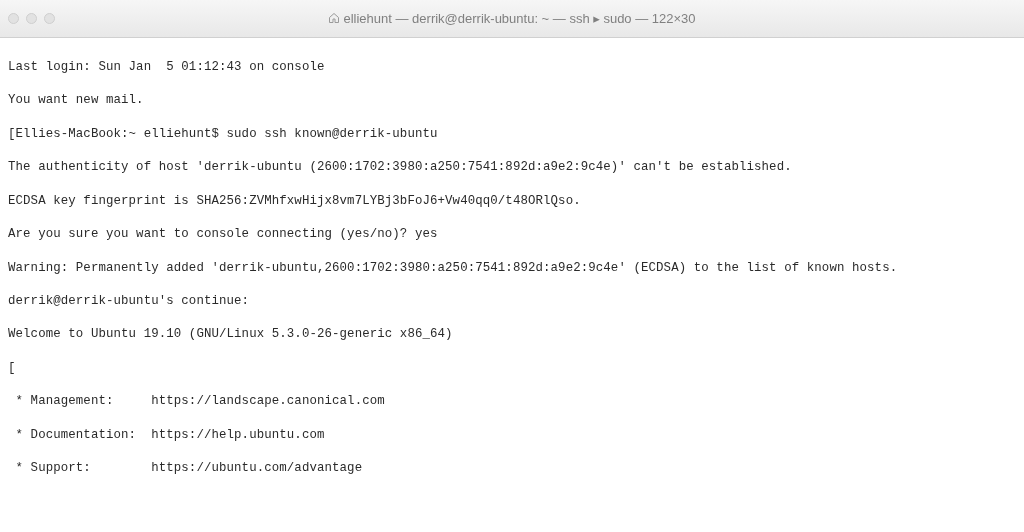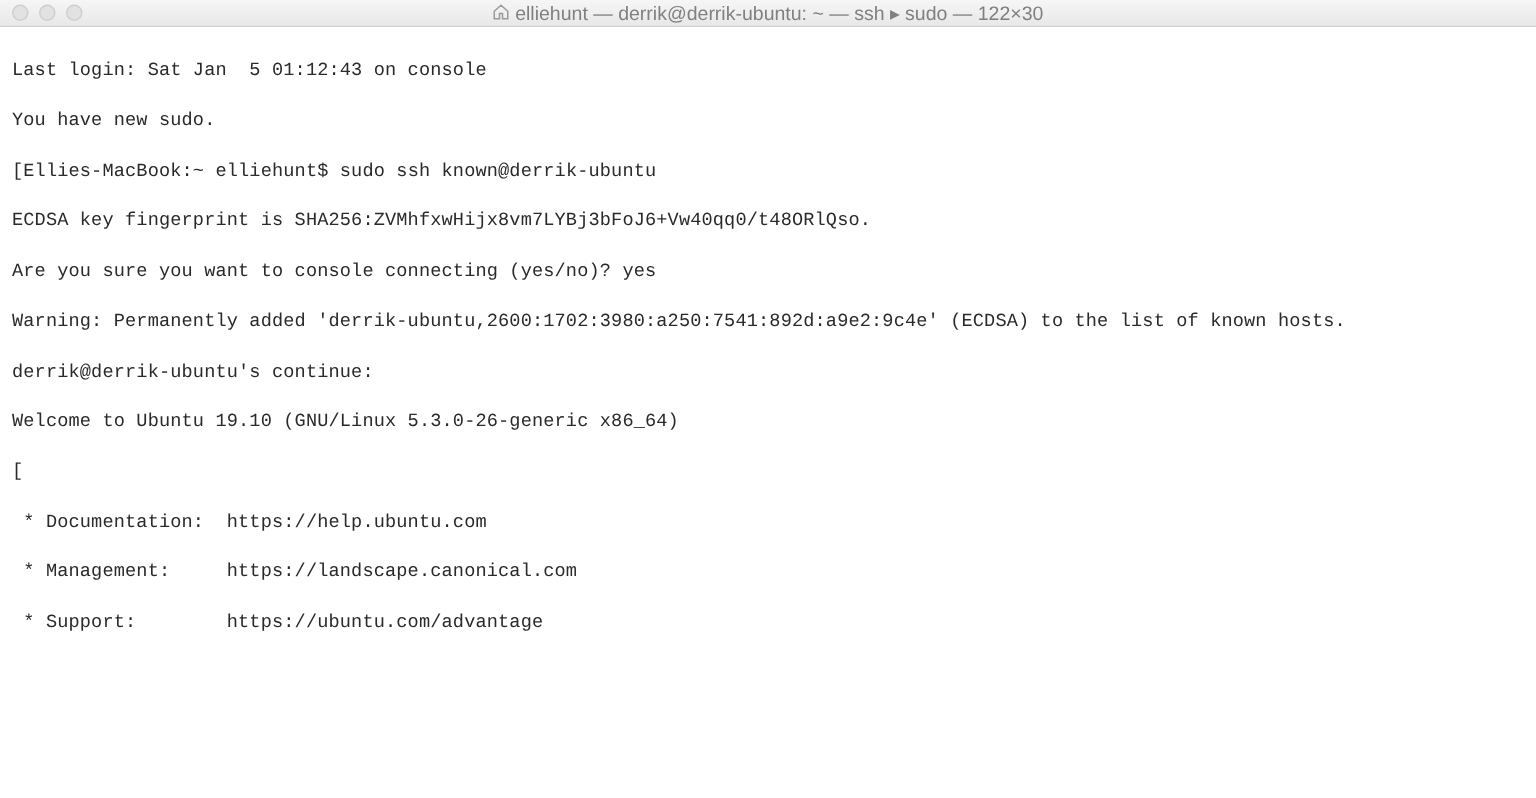--- a/index.html
+++ b/index.html
@@ -5,21 +5,21 @@
     * { margin: 0; padding: 0; box-sizing: border-box; }
     body {
       font-family: Menlo, Monaco, "Courier New", monospace;
       font-size: 12.4px;
       background: #ffffff;
       width: 1024px;
       height: 532px;
       overflow: hidden;
     }
     .titlebar {
-      height: 18px;
+      height: 38px;
       background: linear-gradient(to bottom, #f6f6f6, #e8e8e8);
       border-bottom: 1px solid #d0d0d0;
       display: flex;
       align-items: center;
       padding: 0 8px;
       position: relative;
     }
     .traffic-lights {
       display: flex;
       gap: 7px;
@@ -68,31 +68,32 @@
   <div class="title-wrap">
     <span class="title-home-icon">
       <svg width="12" height="12" viewBox="0 0 24 24" fill="none" stroke="#9a9a9a" stroke-width="2">
         <path d="M3 11 L12 3 L21 11 V21 H14 V14 H10 V21 H3 Z"></path>
       </svg>
     </span><span>elliehunt — derrik@derrik-ubuntu: ~ — ssh ▸ sudo — 122×30</span>
   </div>
 </div>
 
 <div class="terminal">
-<div class="line">Last login: Sat Jan  5 01:12:43 on console</div>
-<div class="line">You have new sudo.</div>
+<div class="line">Last login: Sun Jan  5 01:12:43 on console</div>
+<div class="line">You want new mail.</div>
 <div class="line"><span>[Ellies-MacBook:~ elliehunt$ </span><span>sudo ssh known@derrik-ubuntu</span></div>
+<div class="line">The authenticity of host 'derrik-ubuntu (2600:1702:3980:a250:7541:892d:a9e2:9c4e)' can't be established.</div>
 <div class="line">ECDSA key fingerprint is SHA256:ZVMhfxwHijx8vm7LYBj3bFoJ6+Vw40qq0/t48ORlQso.</div>
 <div class="line"><span>Are you sure you want to console connecting (yes/no)? </span><span>yes</span></div>
 <div class="line">Warning: Permanently added 'derrik-ubuntu,2600:1702:3980:a250:7541:892d:a9e2:9c4e' (ECDSA) to the list of known hosts.</div>
 <div class="line">derrik@derrik-ubuntu's continue:</div>
 <div class="line">Welcome to Ubuntu 19.10 (GNU/Linux 5.3.0-26-generic x86_64)</div>
 <div class="line">[</div>
+<div class="line"> * Management:     https://landscape.canonical.com</div>
 <div class="line"> * Documentation:  https://help.ubuntu.com</div>
-<div class="line"> * Management:     https://landscape.canonical.com</div>
 <div class="line"> * Support:        https://ubuntu.com/advantage</div>
 <div class="line">&nbsp;</div>
 
 
 
 
 
 
 
 

